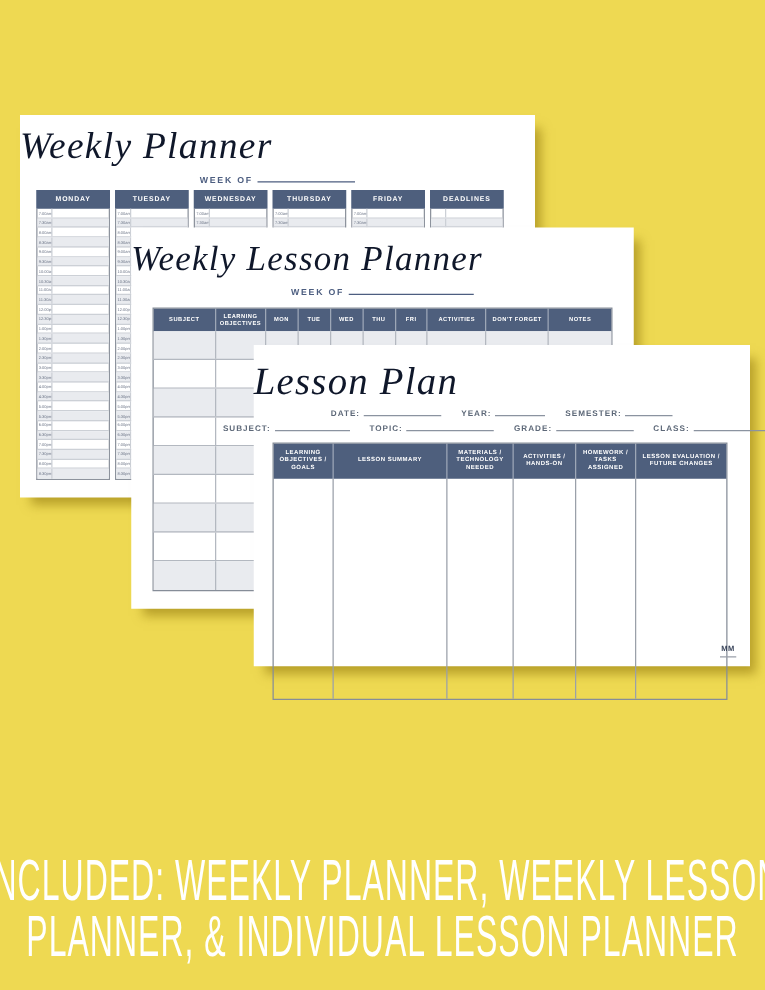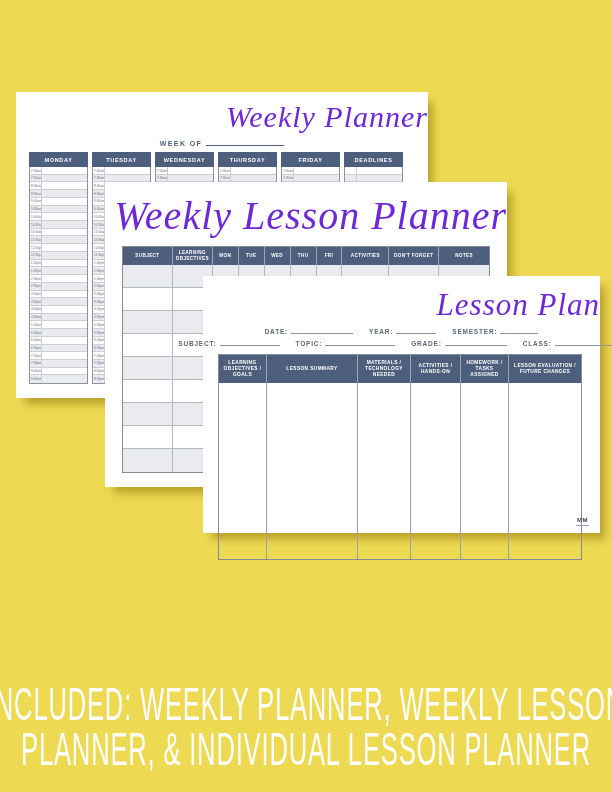--- a/index.html
+++ b/index.html
@@ -11,24 +11,24 @@
   .page{
     position:absolute;background:#ffffff;
     box-shadow:7px 8px 8px -2px rgba(140,115,10,0.55);
   }
   #page1{left:16px;top:92px;width:412px;height:306px;z-index:1;}
   #page2{left:105px;top:182px;width:402px;height:305px;z-index:2;}
   #page3{left:203px;top:276px;width:397px;height:257px;z-index:3;}
 
   .script-title{
     font-family:"Liberation Serif", serif;font-style:italic;
-    color:#6d28d9;text-align:right;letter-spacing:1px;font-weight:500;
+    color:#0f172a;text-align:left;letter-spacing:1px;font-weight:500;
   }
   #page1 .script-title{font-size:30px;margin-top:8px;}
-  #page2 .script-title{font-size:40px;margin-top:10px;}
+  #page2 .script-title{font-size:28px;margin-top:10px;}
   #page3 .script-title{font-size:31px;margin-top:11px;}
 
   .weekof{
     text-align:center;font-size:7px;letter-spacing:1.4px;color:#4d5e80;
     margin-top:6px;font-weight:bold;
   }
   .weekof .uline{display:inline-block;border-bottom:1px solid #4d5e80;height:5px;margin-left:4px;}
   #page1 .uline{width:78px;}
   #page2 .uline{width:100px;}
 

